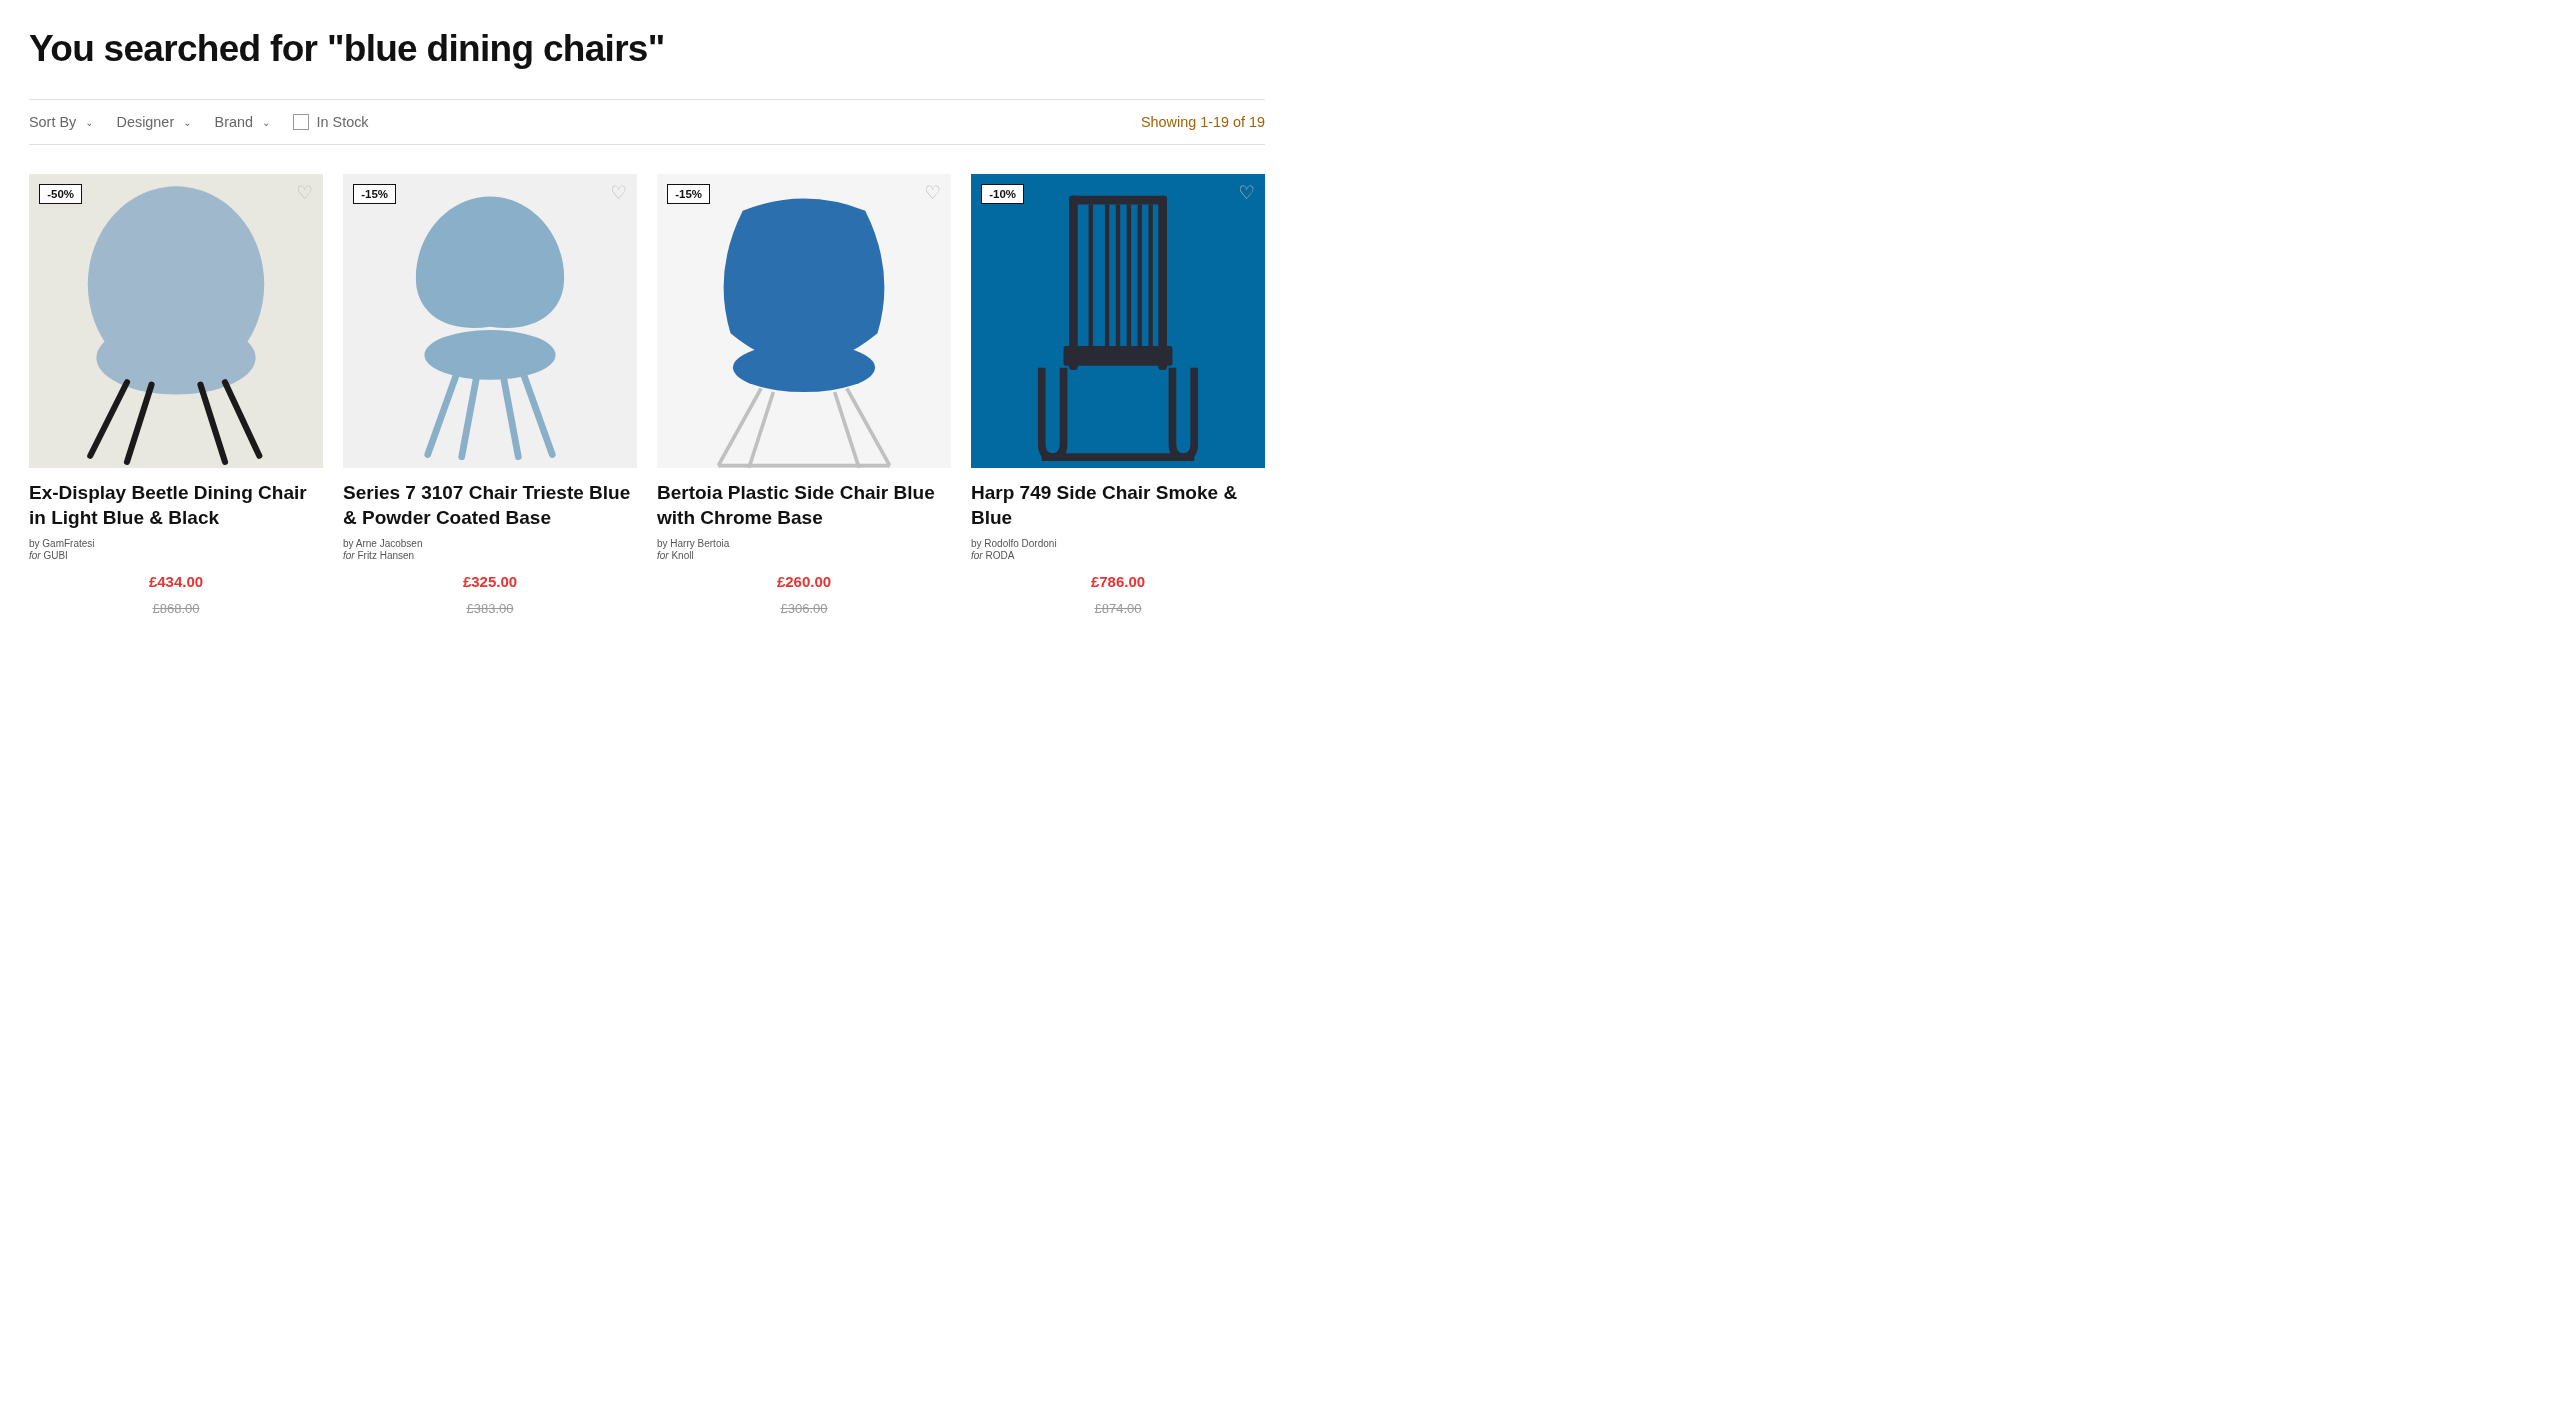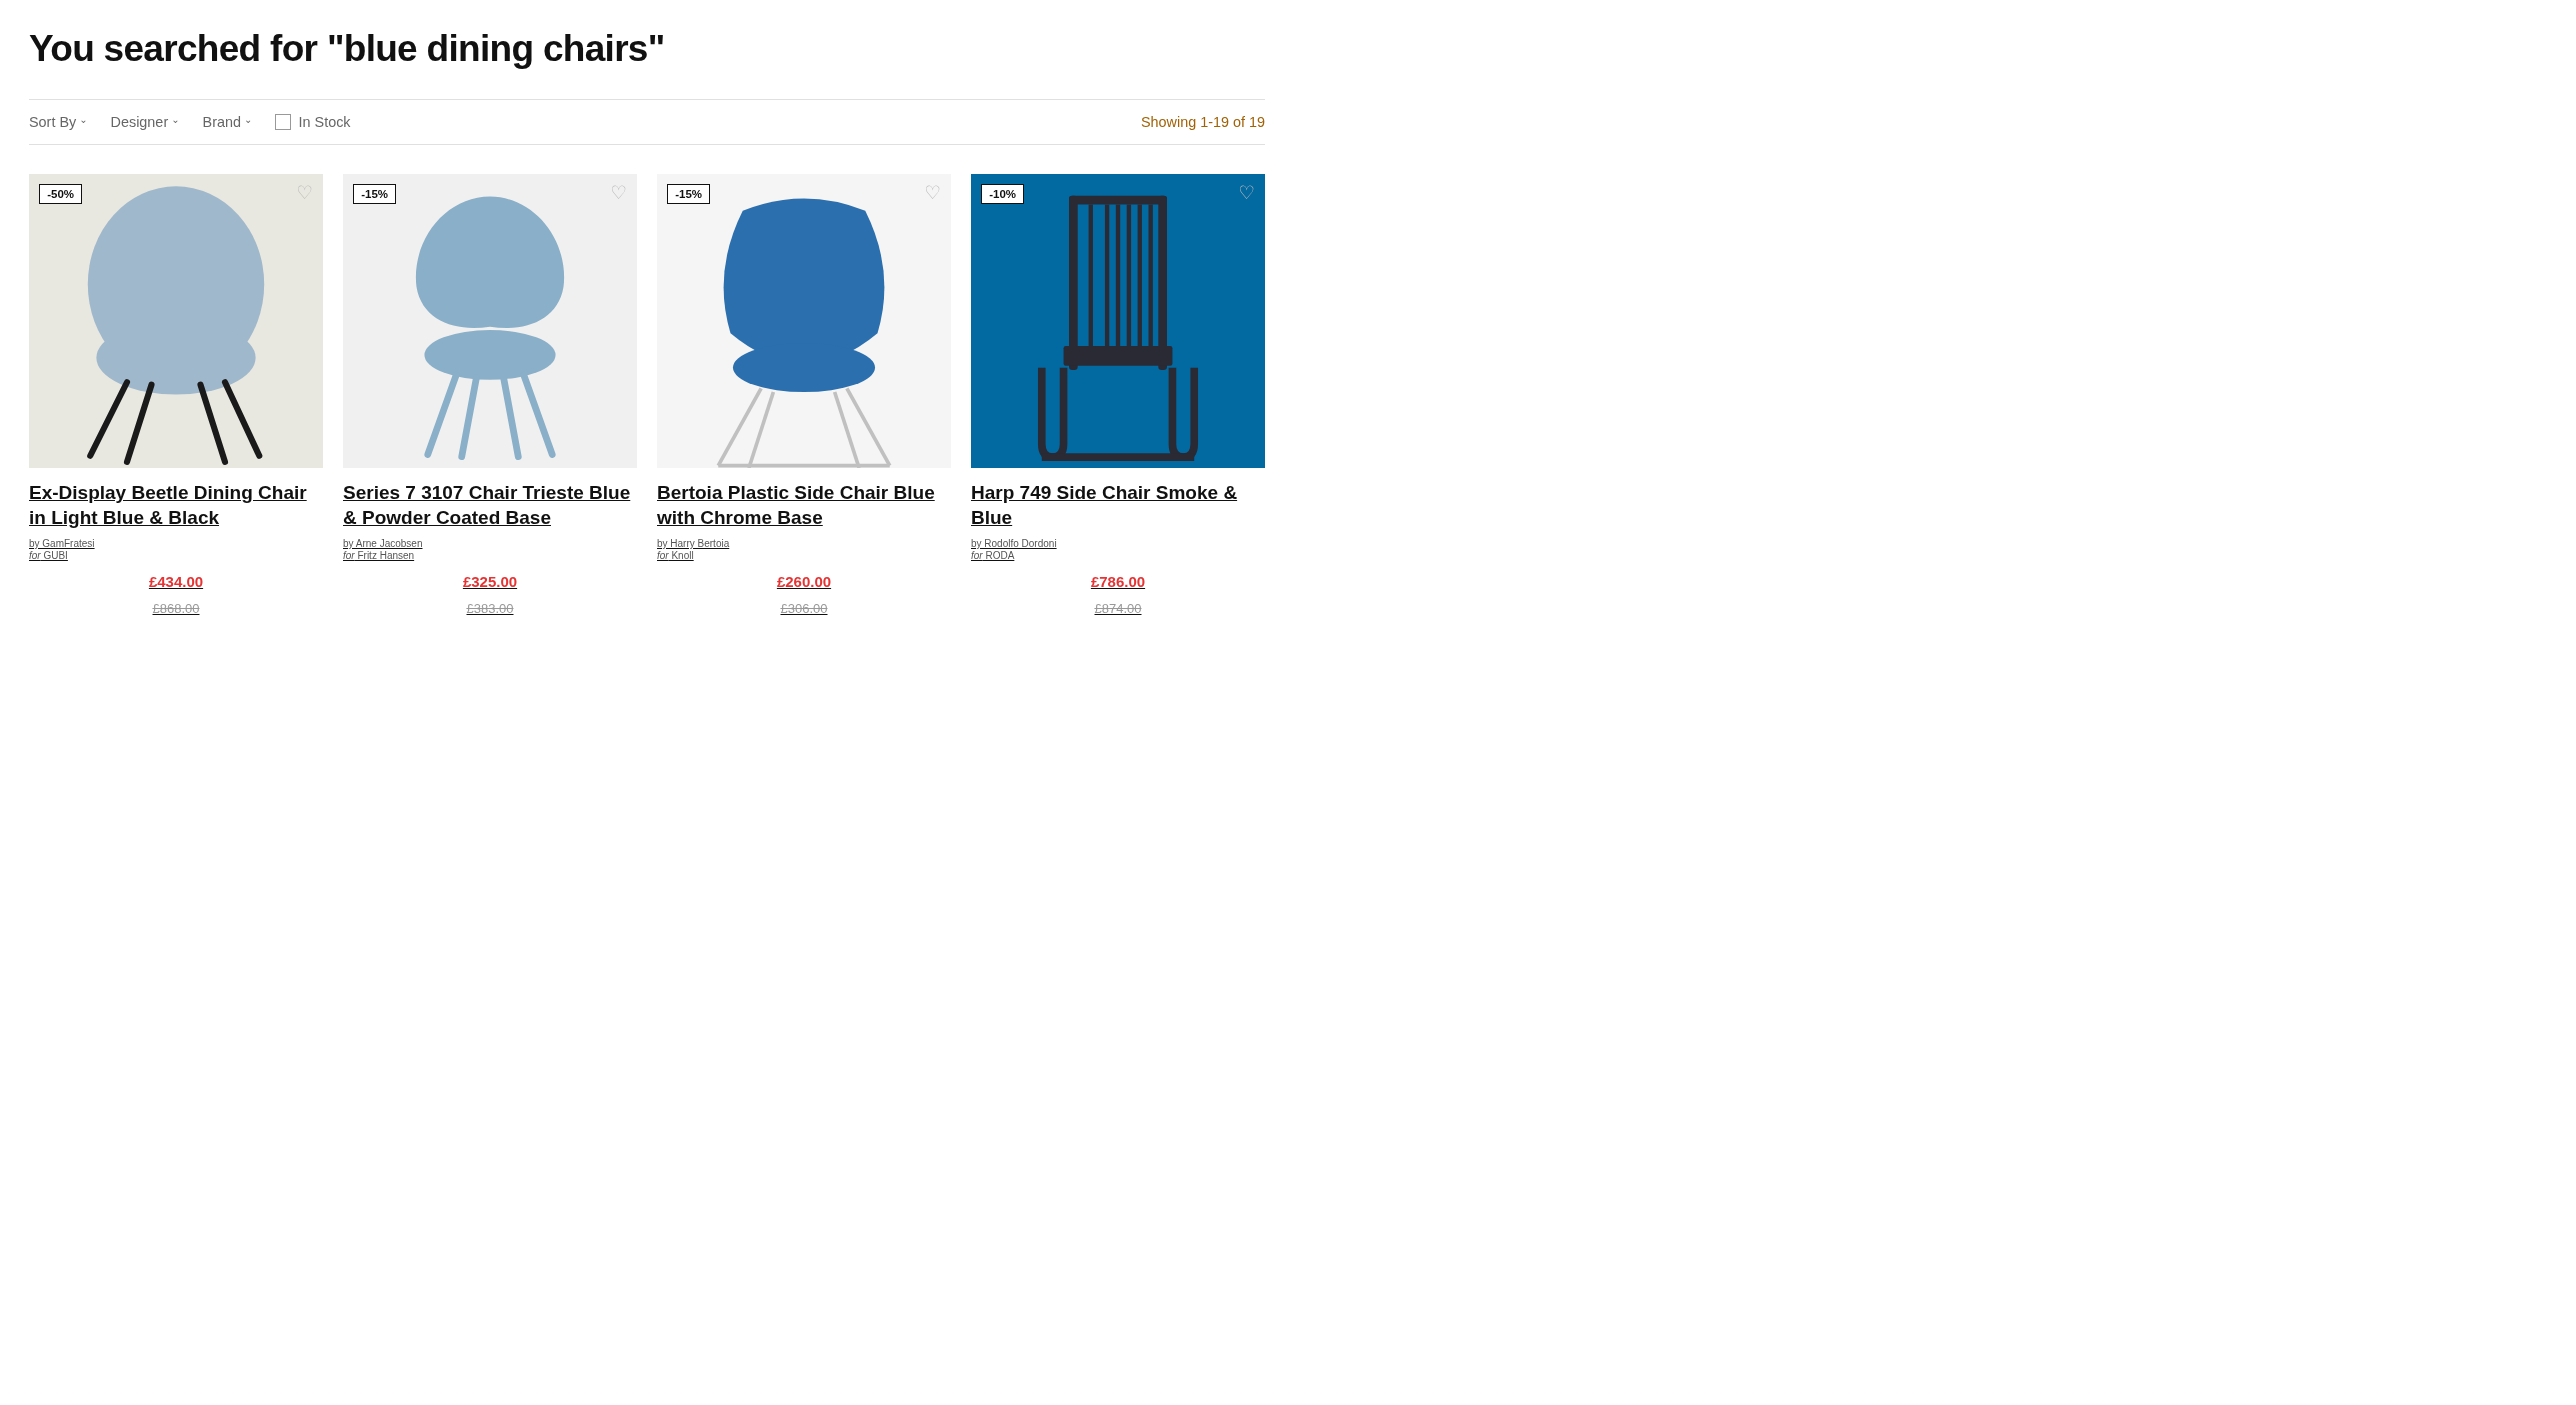--- a/index.html
+++ b/index.html
@@ -29,22 +29,22 @@
       align-items: center;
       gap: 23px;
       padding: 14.4px 0;
       border-top: 0.7px solid #e0e0e0;
       border-bottom: 0.7px solid #e0e0e0;
       margin-bottom: 29px;
     }
 
     .filter-btn {
       display: flex;
-      align-items: flex-start;
-      gap: 3px;
+      align-items: center;
+      gap: 9px;
       background: none;
       border: none;
       font-size: 14.4px;
       color: #666;
       cursor: pointer;
       padding: 0;
       font-weight: 400;
     }
 
     .filter-btn .chevron {
@@ -77,21 +77,20 @@
     }
 
     .products-grid {
       display: grid;
       grid-template-columns: repeat(4, 1fr);
       gap: 20px;
     }
 
     .product-card {
       cursor: pointer;
-      text-decoration: underline;
     }
 
     .product-image-wrapper {
       position: relative;
       background: #f5f5f5;
       aspect-ratio: 1 / 1;
       overflow: hidden;
       margin-bottom: 13px;
     }
 

